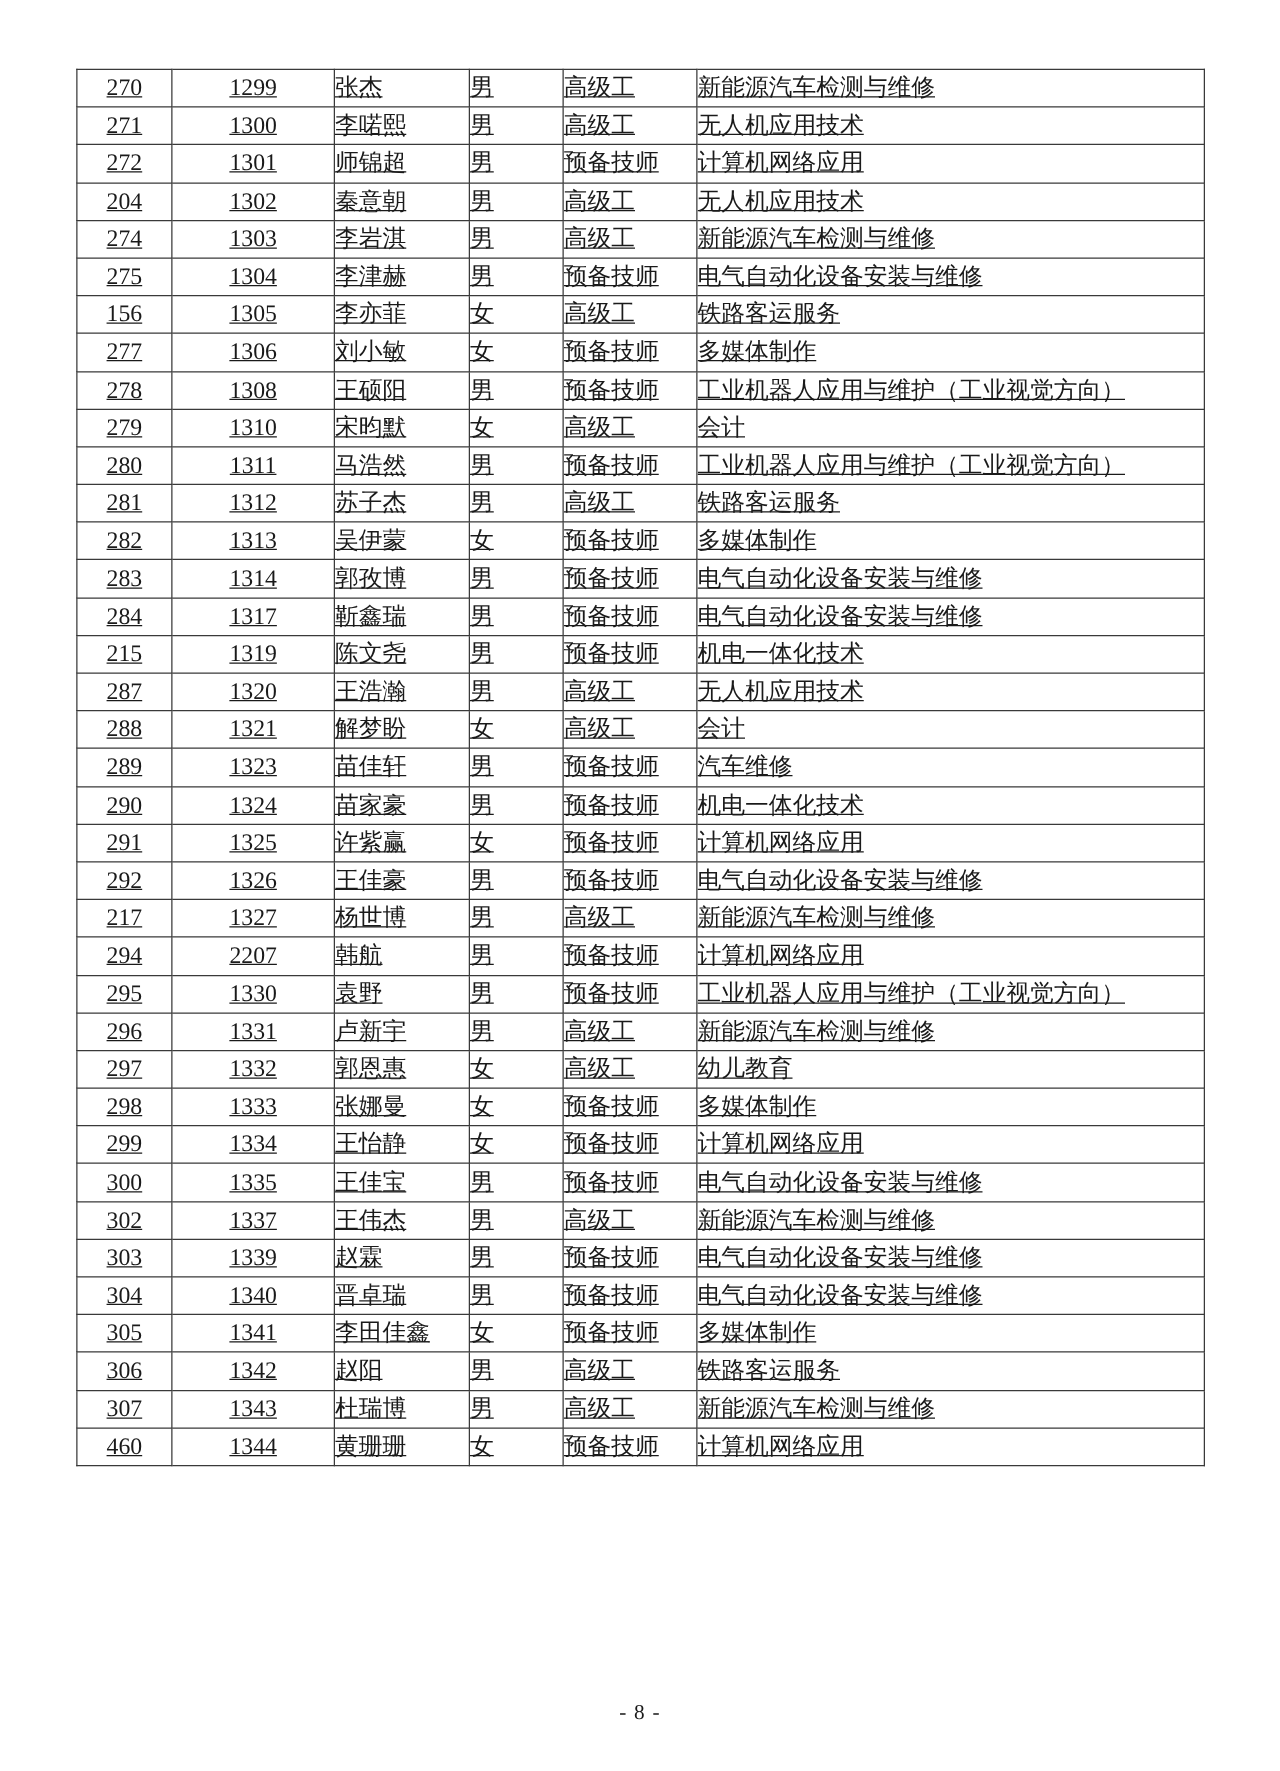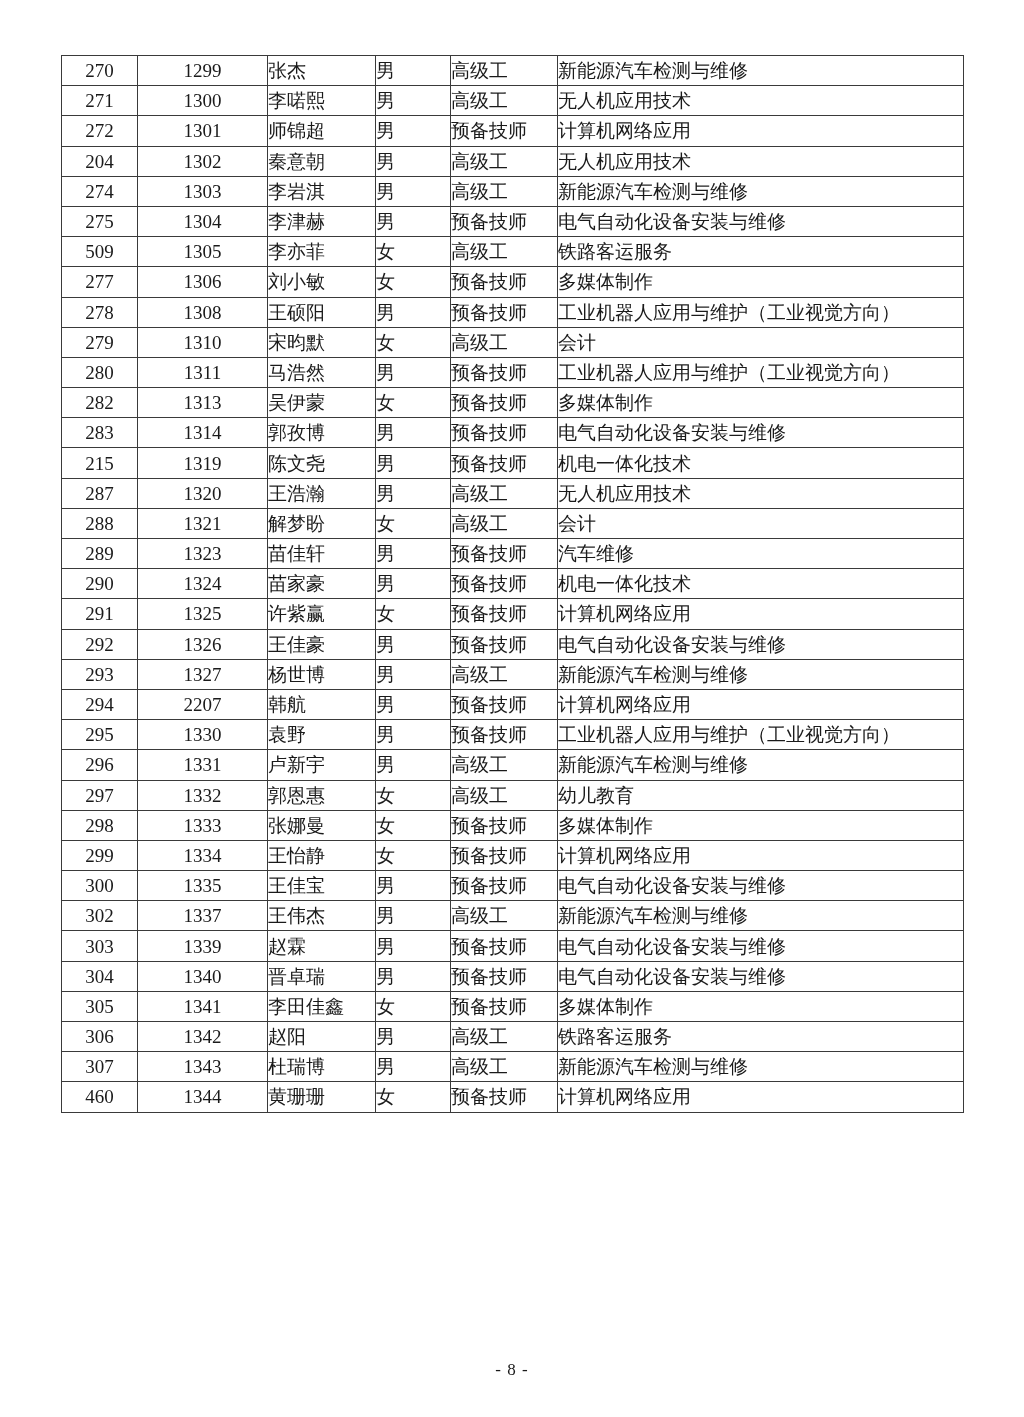--- a/index.html
+++ b/index.html
@@ -16,20 +16,21 @@
     color: #1a1a1a;
     overflow: hidden;
   }
   table.roster {
     position: absolute;
     left: 61px;
     top: 55px;
     width: 902px;
     border-collapse: collapse;
     table-layout: fixed;
+    text-decoration: underline;
   }
   table.roster td {
     border: 1px solid #3a3a3a;
     height: 29.2px;
     font-size: 19px;
     line-height: 1;
     vertical-align: middle;
     white-space: nowrap;
     overflow: hidden;
     padding: 0;
@@ -109,21 +110,21 @@
         </tr>
         <tr>
           <td class="c0">275</td>
           <td class="c1">1304</td>
           <td class="c2">李津赫</td>
           <td class="c3">男</td>
           <td class="c4">预备技师</td>
           <td class="c5">电气自动化设备安装与维修</td>
         </tr>
         <tr>
-          <td class="c0">509</td>
+          <td class="c0">156</td>
           <td class="c1">1305</td>
           <td class="c2">李亦菲</td>
           <td class="c3">女</td>
           <td class="c4">高级工</td>
           <td class="c5">铁路客运服务</td>
         </tr>
         <tr>
           <td class="c0">277</td>
           <td class="c1">1306</td>
           <td class="c2">刘小敏</td>
@@ -149,36 +150,52 @@
         </tr>
         <tr>
           <td class="c0">280</td>
           <td class="c1">1311</td>
           <td class="c2">马浩然</td>
           <td class="c3">男</td>
           <td class="c4">预备技师</td>
           <td class="c5">工业机器人应用与维护（工业视觉方向）</td>
         </tr>
         <tr>
+          <td class="c0">281</td>
+          <td class="c1">1312</td>
+          <td class="c2">苏子杰</td>
+          <td class="c3">男</td>
+          <td class="c4">高级工</td>
+          <td class="c5">铁路客运服务</td>
+        </tr>
+        <tr>
           <td class="c0">282</td>
           <td class="c1">1313</td>
           <td class="c2">吴伊蒙</td>
           <td class="c3">女</td>
           <td class="c4">预备技师</td>
           <td class="c5">多媒体制作</td>
         </tr>
         <tr>
           <td class="c0">283</td>
           <td class="c1">1314</td>
           <td class="c2">郭孜博</td>
           <td class="c3">男</td>
           <td class="c4">预备技师</td>
           <td class="c5">电气自动化设备安装与维修</td>
         </tr>
         <tr>
+          <td class="c0">284</td>
+          <td class="c1">1317</td>
+          <td class="c2">靳鑫瑞</td>
+          <td class="c3">男</td>
+          <td class="c4">预备技师</td>
+          <td class="c5">电气自动化设备安装与维修</td>
+        </tr>
+        <tr>
           <td class="c0">215</td>
           <td class="c1">1319</td>
           <td class="c2">陈文尧</td>
           <td class="c3">男</td>
           <td class="c4">预备技师</td>
           <td class="c5">机电一体化技术</td>
         </tr>
         <tr>
           <td class="c0">287</td>
           <td class="c1">1320</td>
@@ -221,21 +238,21 @@
         </tr>
         <tr>
           <td class="c0">292</td>
           <td class="c1">1326</td>
           <td class="c2">王佳豪</td>
           <td class="c3">男</td>
           <td class="c4">预备技师</td>
           <td class="c5">电气自动化设备安装与维修</td>
         </tr>
         <tr>
-          <td class="c0">293</td>
+          <td class="c0">217</td>
           <td class="c1">1327</td>
           <td class="c2">杨世博</td>
           <td class="c3">男</td>
           <td class="c4">高级工</td>
           <td class="c5">新能源汽车检测与维修</td>
         </tr>
         <tr>
           <td class="c0">294</td>
           <td class="c1">2207</td>
           <td class="c2">韩航</td>

